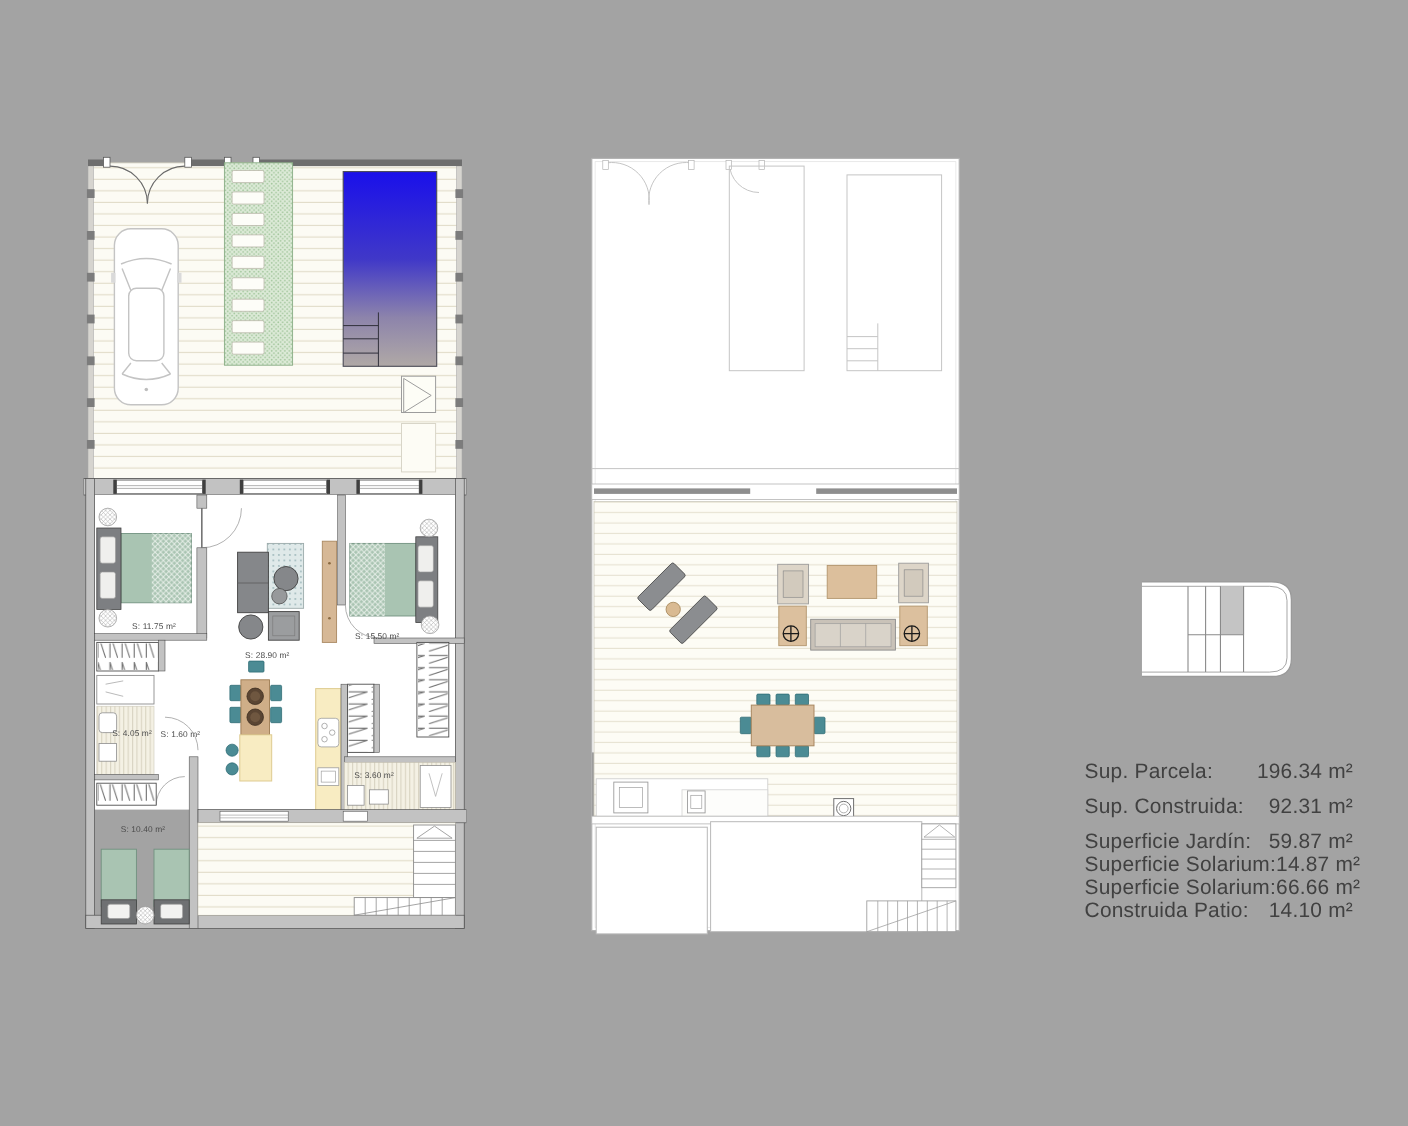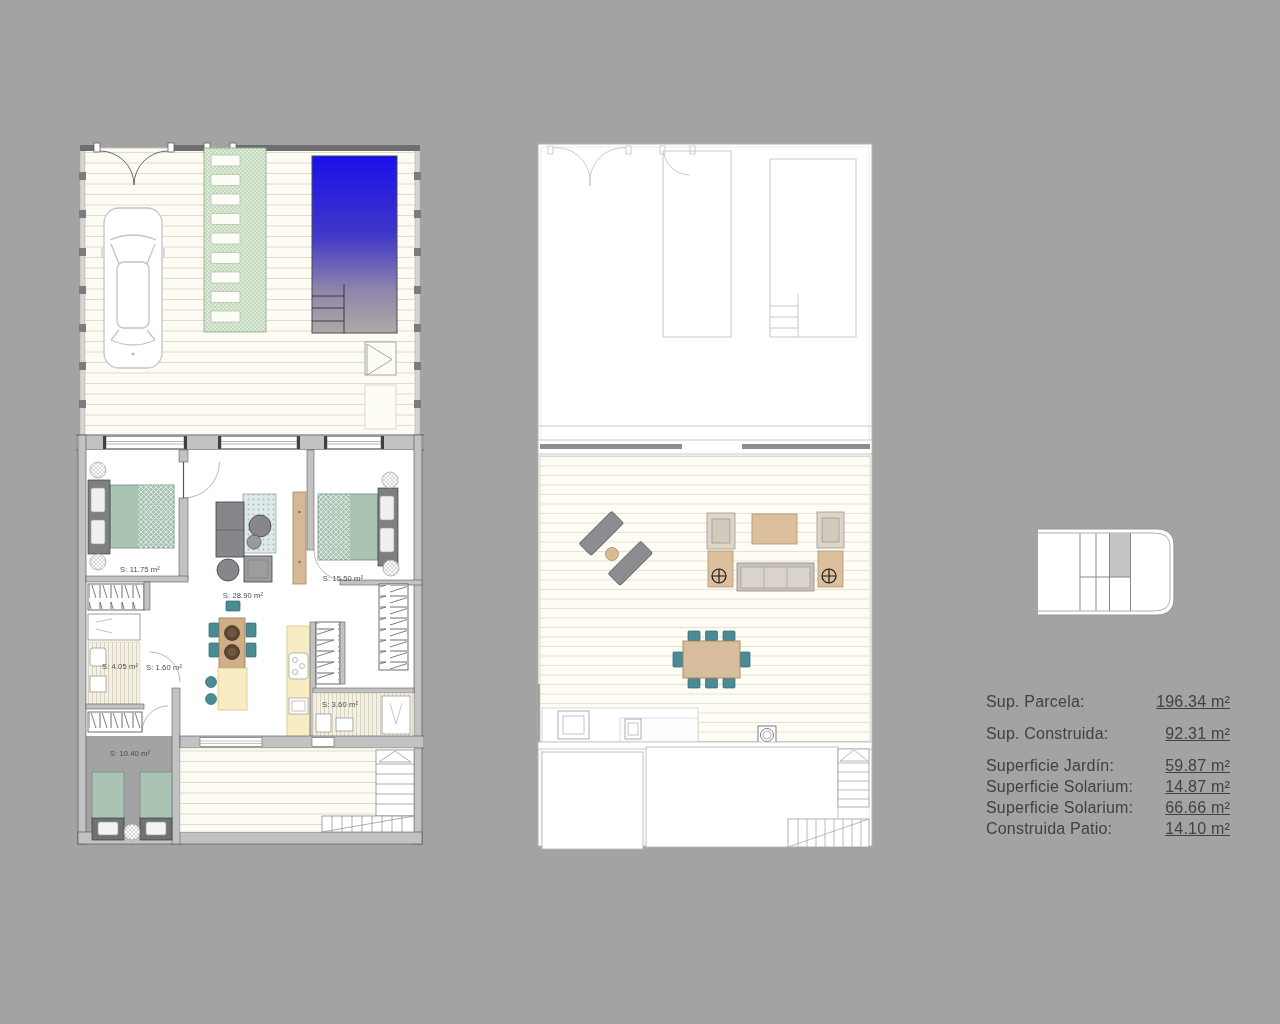--- a/index.html
+++ b/index.html
@@ -2,25 +2,25 @@
 <html><head>
 <meta charset="utf-8">
 <style>
   html,body{margin:0;padding:0;background:#ffffff;}
   .sheet{position:relative;width:1280px;height:1024px;background:#a3a3a3;overflow:hidden;
          font-family:"Liberation Sans", sans-serif;}
   .plan{position:absolute;}
   svg text{font-family:"Liberation Sans", sans-serif;fill:#4a4a4a;}
   .room-label{font-size:7.6px;letter-spacing:.1px;}
   .areas{position:absolute;left:986px;top:694px;width:244px;color:#414141;
-         font-size:16px;line-height:15px;letter-spacing:.2px;}
+         font-size:19px;line-height:15px;letter-spacing:.2px;}
   .arow{display:flex;justify-content:space-between;margin-bottom:17px;}
   .arow.tight{margin-bottom:6px;}
   .alabel{white-space:nowrap;}
-  .aval{white-space:nowrap;text-align:right;text-decoration:underline;}
+  .aval{white-space:nowrap;text-align:right;}
 </style>
 </head>
 <body>
 
 <div class="sheet">
 
   <svg class="plan" style="left:76px;top:132px" width="348" height="720" viewBox="0 0 348 720">
     <defs>
       <linearGradient id="poolg" x1="0" y1="0" x2="0" y2="1">
         <stop offset="0" stop-color="#1a10ea"></stop>

